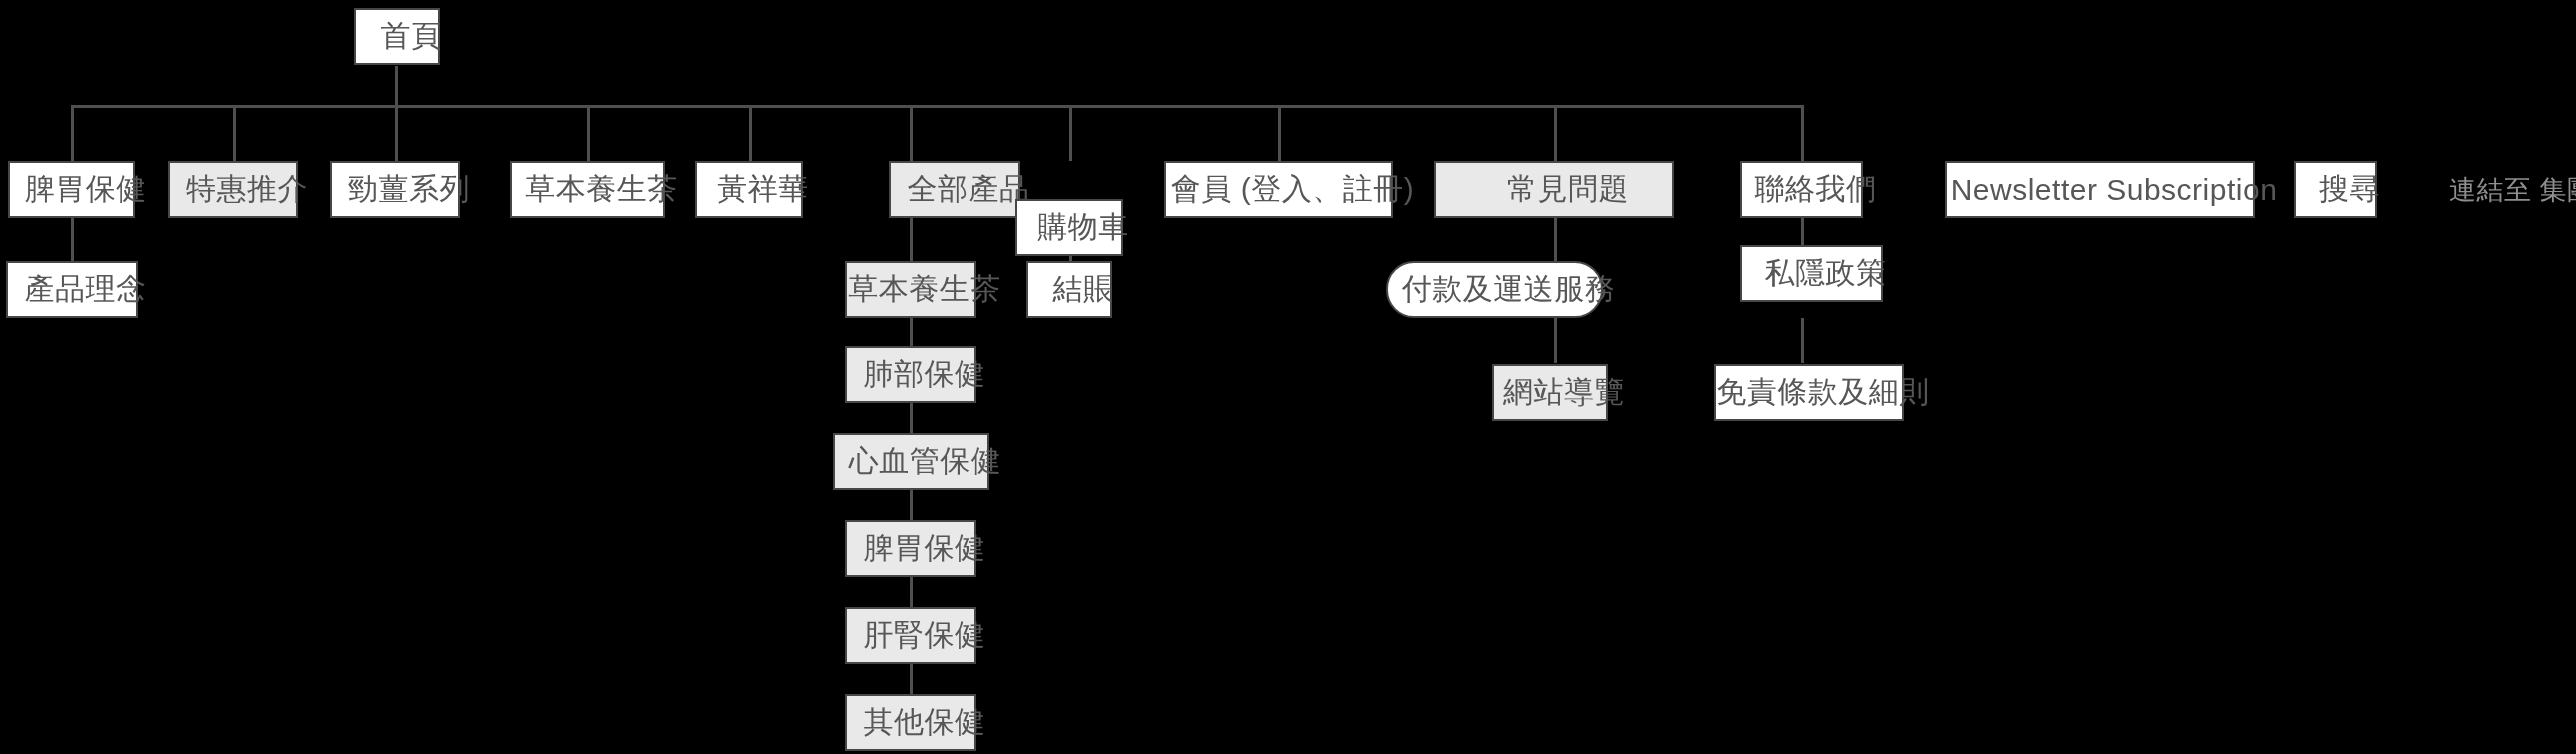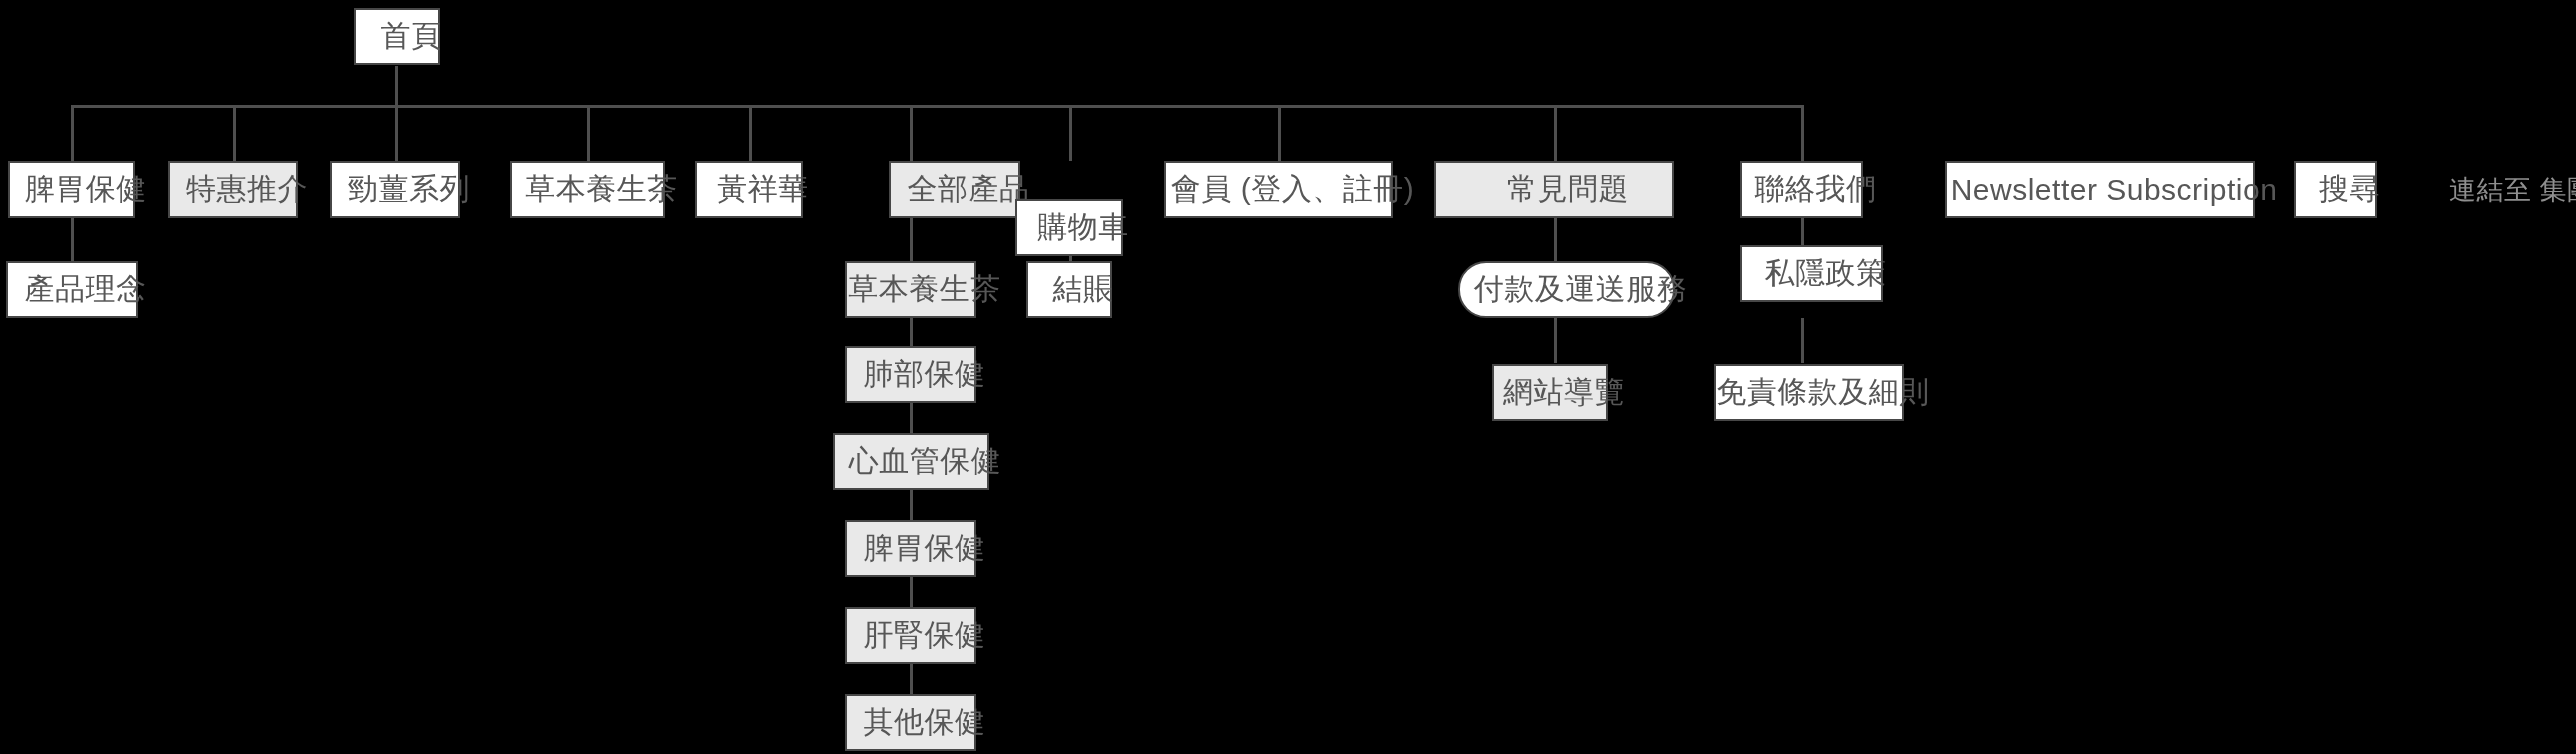--- a/index.html
+++ b/index.html
@@ -95,21 +95,21 @@
   <div class="node" style="left:1164px;top:161px;width:229px;">會員 (登入、註冊)</div>
   <div class="node gray" style="left:1434px;top:161px;width:240px;">常見問題</div>
   <div class="node" style="left:1740px;top:161px;width:123px;">聯絡我們</div>
   <div class="node" style="left:1945px;top:161px;width:310px;">Newsletter Subscription</div>
   <div class="node" style="left:2294px;top:161px;width:83px;">搜尋</div>
   <div class="plain-text" style="left:2449px;top:161px;">連結至 集團</div>
 
   <div class="node" style="left:5.6px;top:261px;width:132px;">產品理念</div>
   <div class="node gray" style="left:845px;top:261px;width:131px;">草本養生茶</div>
   <div class="node" style="left:1026px;top:261px;width:86px;">結賬</div>
-  <div class="node" style="left:1458px;top:261px;width:217px;border-radius:28px;">付款及運送服務</div>
+  <div class="node" style="left:1386px;top:261px;width:217px;border-radius:28px;">付款及運送服務</div>
   <div class="node" style="left:1740px;top:245px;width:143px;">私隱政策</div>
 
   <div class="node gray" style="left:845px;top:346px;width:131px;">肺部保健</div>
   <div class="node gray" style="left:1492px;top:364px;width:116px;">網站導覽</div>
   <div class="node" style="left:1714px;top:364px;width:190px;">免責條款及細則</div>
 
   <div class="node gray" style="left:833px;top:433px;width:156px;">心血管保健</div>
   <div class="node gray" style="left:845px;top:520px;width:131px;">脾胃保健</div>
   <div class="node gray" style="left:845px;top:607px;width:131px;">肝腎保健</div>
   <div class="node gray" style="left:845px;top:694px;width:131px;">其他保健</div>

